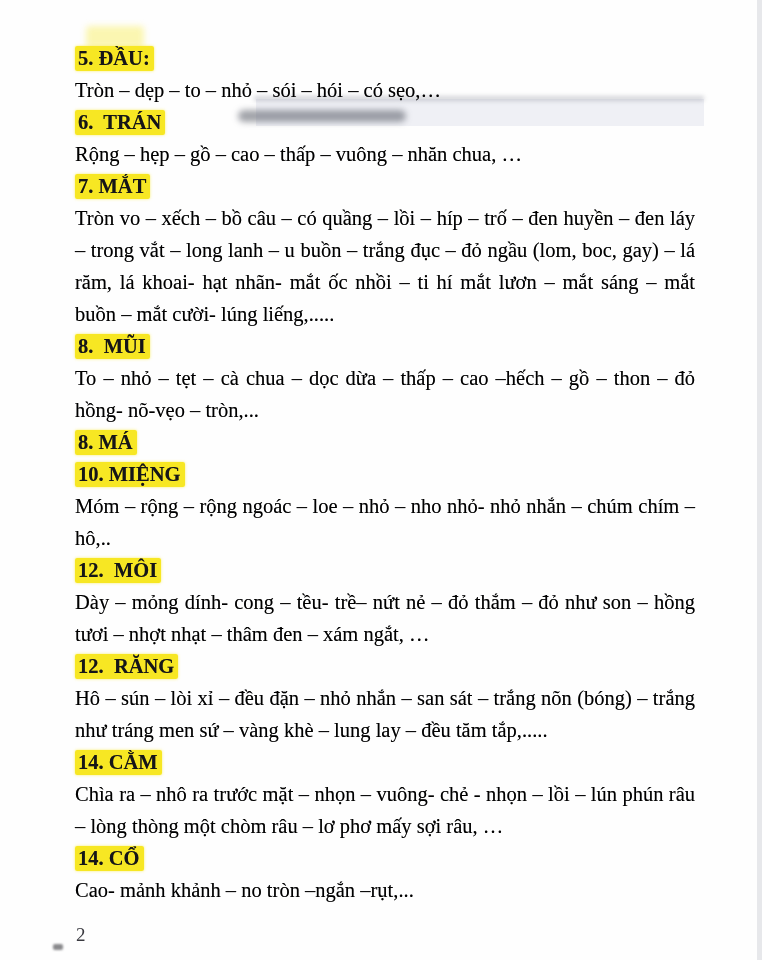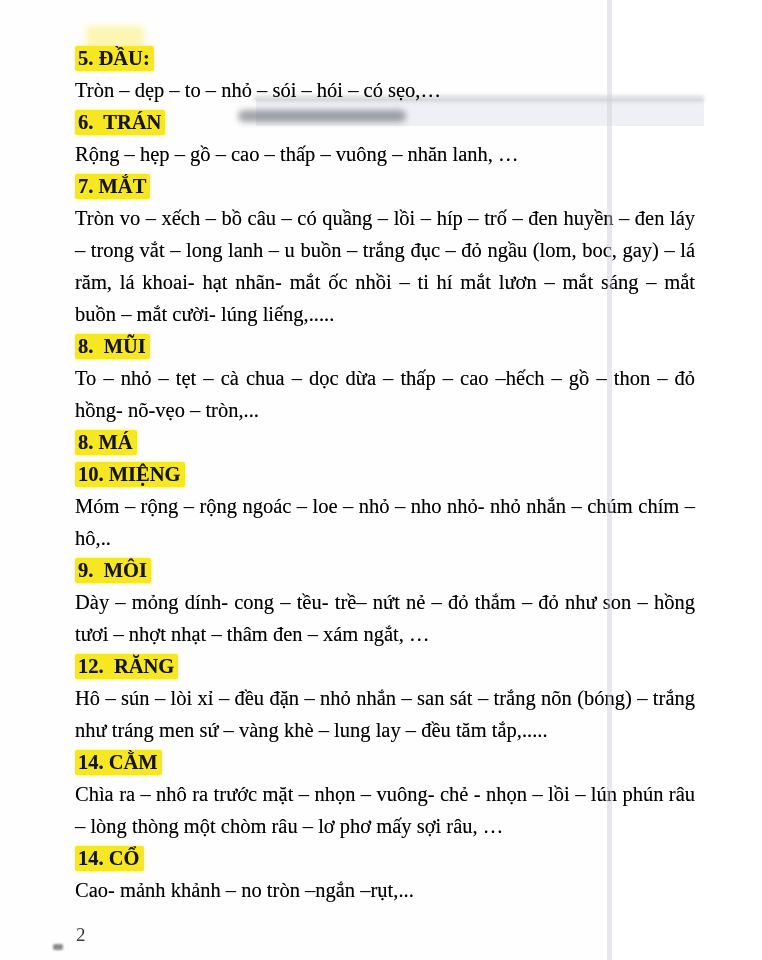--- a/index.html
+++ b/index.html
@@ -6,21 +6,21 @@
   body {
     width: 762px; height: 960px;
     background: #ffffff;
     font-family: "Liberation Serif", serif;
     color: #222226;
     position: relative;
     overflow: hidden;
   }
   .page {
     position: absolute; left: 0; top: 0;
-    width: 612px; height: 960px;
+    width: 762px; height: 960px;
     background: #fefefe;
   }
   .edge-right {
     position: absolute; right: 0; top: 0;
     width: 5px; height: 100%;
     background: rgba(205,206,212,0.45);
   }
   .doc {
     position: absolute; left: 75px; top: 42px;
     width: 620px;
@@ -90,21 +90,21 @@
 
   <div class="doc">
 
     <div class="section">
       <div class="heading"><span class="hl">5. ĐẦU:</span></div>
       <p class="body">Tròn – dẹp – to – nhỏ – sói – hói – có sẹo,…</p>
     </div>
 
     <div class="section">
       <div class="heading"><span class="hl">6.  TRÁN</span></div>
-      <p class="body">Rộng – hẹp – gồ – cao – thấp – vuông – nhăn lanh, …</p>
+      <p class="body">Rộng – hẹp – gồ – cao – thấp – vuông – nhăn chua, …</p>
     </div>
 
     <div class="section">
       <div class="heading"><span class="hl">7. MẮT</span></div>
       <p class="body">Tròn vo – xếch – bồ câu – có quầng – lồi – híp – trố – đen huyền – đen láy – trong vắt – long lanh – u buồn – trắng đục – đỏ ngầu (lom, boc, gay) – lá răm, lá khoai- hạt nhãn- mắt ốc nhồi – ti hí mắt lươn – mắt sáng – mắt buồn – mắt cười- lúng liếng,.....</p>
     </div>
 
     <div class="section">
       <div class="heading"><span class="hl">8.  MŨI</span></div>
       <p class="body">To – nhỏ – tẹt – cà chua – dọc dừa – thấp – cao –hếch – gồ – thon – đỏ hồng- nõ-vẹo – tròn,...</p>
@@ -113,21 +113,21 @@
     <div class="section">
       <div class="heading"><span class="hl">8. MÁ</span></div>
     </div>
 
     <div class="section">
       <div class="heading"><span class="hl">10. MIỆNG</span></div>
       <p class="body">Móm – rộng – rộng ngoác – loe – nhỏ – nho nhỏ- nhỏ nhắn – chúm chím – hô,..</p>
     </div>
 
     <div class="section">
-      <div class="heading"><span class="hl">9.  MÔI</span></div>
+      <div class="heading"><span class="hl">12.  MÔI</span></div>
       <p class="body">Dày – mỏng dính- cong – tều- trề– nứt nẻ – đỏ thắm – đỏ như son – hồng tươi – nhợt nhạt – thâm đen – xám ngắt, …</p>
     </div>
 
     <div class="section">
       <div class="heading"><span class="hl">12.  RĂNG</span></div>
       <p class="body">Hô – sún – lòi xỉ – đều đặn – nhỏ nhắn – san sát – trắng nõn (bóng) – trắng như tráng men sứ – vàng khè – lung lay – đều tăm tắp,.....</p>
     </div>
 
     <div class="section">
       <div class="heading"><span class="hl">14. CẰM</span></div>

